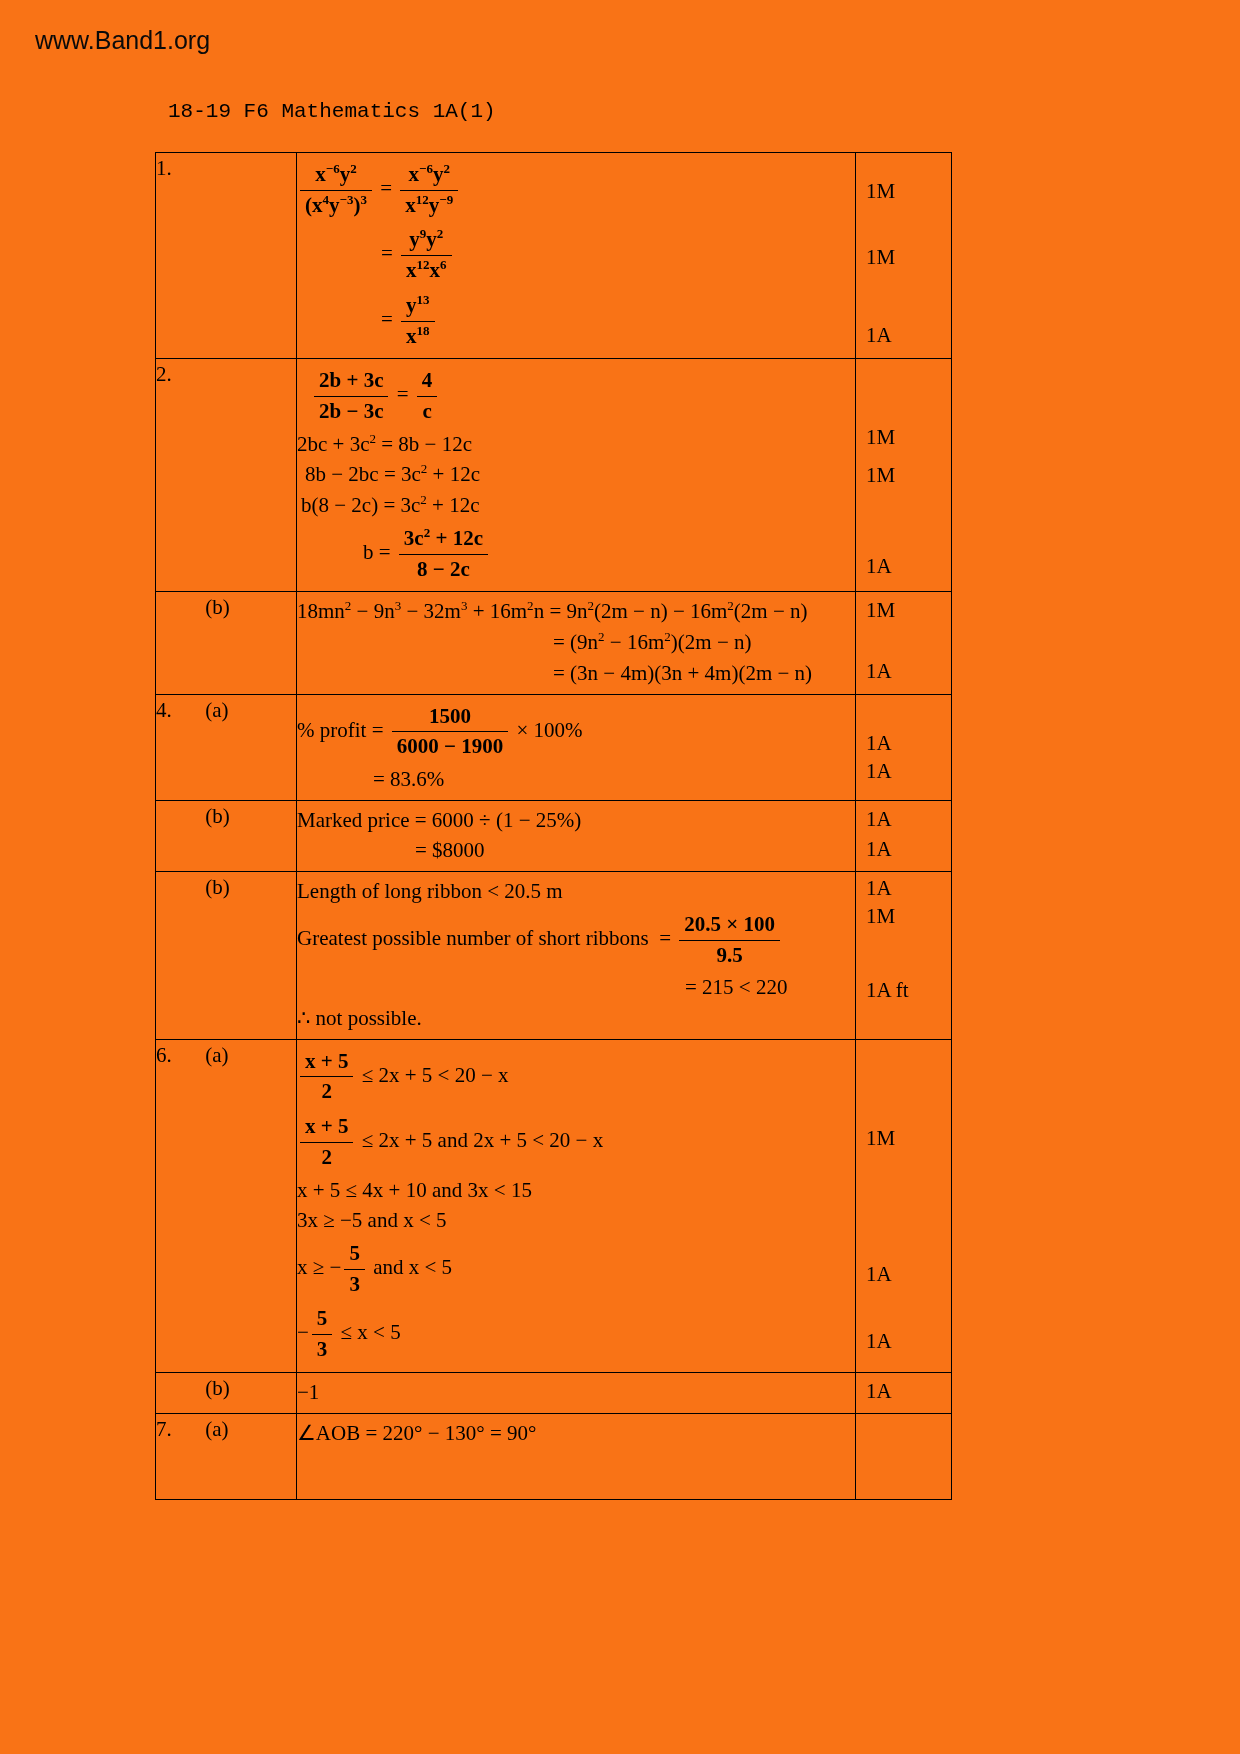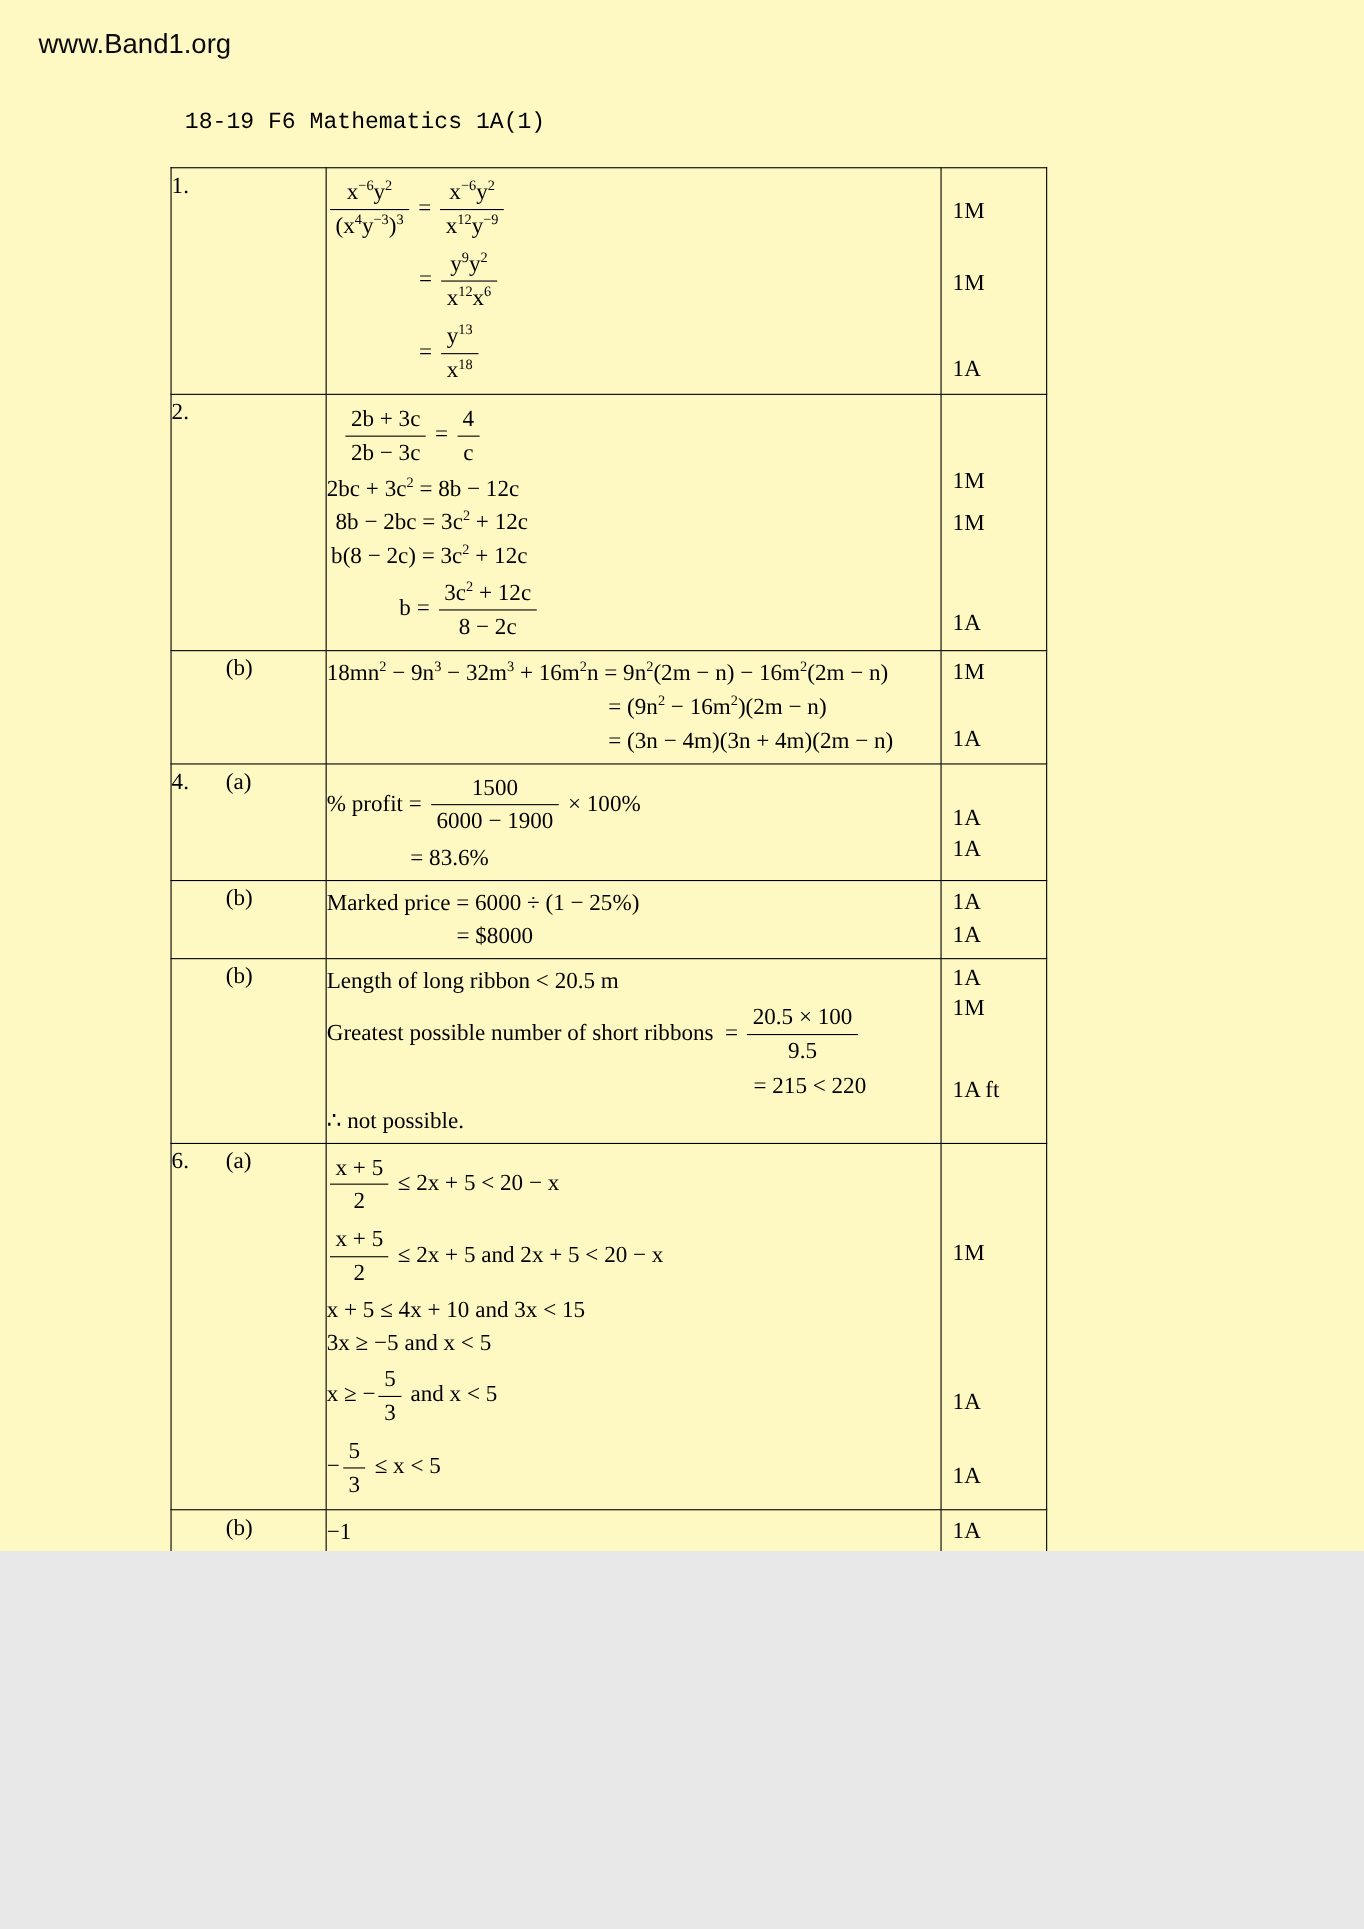--- a/index.html
+++ b/index.html
@@ -1,18 +1,18 @@
 <!DOCTYPE html>
 <html><head>
 <meta charset="utf-8">
 <style>
   html, body { margin:0; padding:0; background:#e8e8e8; }
   .page {
-    position:relative; width:1240px; height:1410px; margin:0 auto;
-    background:#fef9c3; color:#000;
+    position:relative; width:1240px; height:1754px; margin:0 auto;
+    background:#f97316; color:#000;
     font-family:"Liberation Serif", serif;
     overflow:hidden;
   }
   .watermark {
     position:absolute; top:26px; left:35px;
     font-family:"Liberation Sans", sans-serif;
     font-size:25px; color:#0a0a0a;
   }
   .doc-title {
     position:absolute; top:100px; left:168px;
@@ -25,21 +25,21 @@
     font-size:21px; color:#000;
     table-layout:fixed;
   }
   table.ms td { border:1px solid #000; vertical-align:top; padding:3px 0; }
   td.c-id    { width:140px; padding-left:14px; padding-top:6px; }
   td.c-work  { width:558px; padding:5px 8px 6px 14px; }
   td.c-marks { width:95px; position:relative; }
   .qnum  { display:inline-block; width:44px; }
   .qpart { display:inline-block; }
   .line  { margin:3px 0; line-height:1.32; min-height:10px; }
-  .frac  { display:inline-block; vertical-align:middle; text-align:center; margin:2px 3px; }
+  .frac  { display:inline-block; vertical-align:middle; text-align:center; margin:2px 3px;font-weight:bold; }
   .frac .nu { display:block; padding:0 5px 1px; }
   .frac .de { display:block; border-top:1px solid #000; padding:1px 5px 0; }
   sup { font-size:0.62em; line-height:0; }
   .mark { position:absolute; left:10px; white-space:nowrap; }
   .spacer7 { height:46px; }
 </style>
 </head>
 <body>
 
 <div class="page">
@@ -178,16 +178,27 @@
         <span class="qpart">(b)</span>
       </td>
       <td class="c-work">
         <div class="line">−1</div>
       </td>
       <td class="c-marks">
         <span class="mark" style="top:6px">1A</span>
       </td>
     </tr>
 
+    <tr>
+      <td class="c-id">
+        <span class="qnum">7.</span>
+        <span class="qpart">(a)</span>
+      </td>
+      <td class="c-work">
+        <div class="line">∠AOB = 220° − 130° = 90°</div>
+        <div class="spacer7"></div>
+      </td>
+      <td class="c-marks"></td>
+    </tr>
 
   </tbody>
     </table>
 </div>
 
 </body></html>

